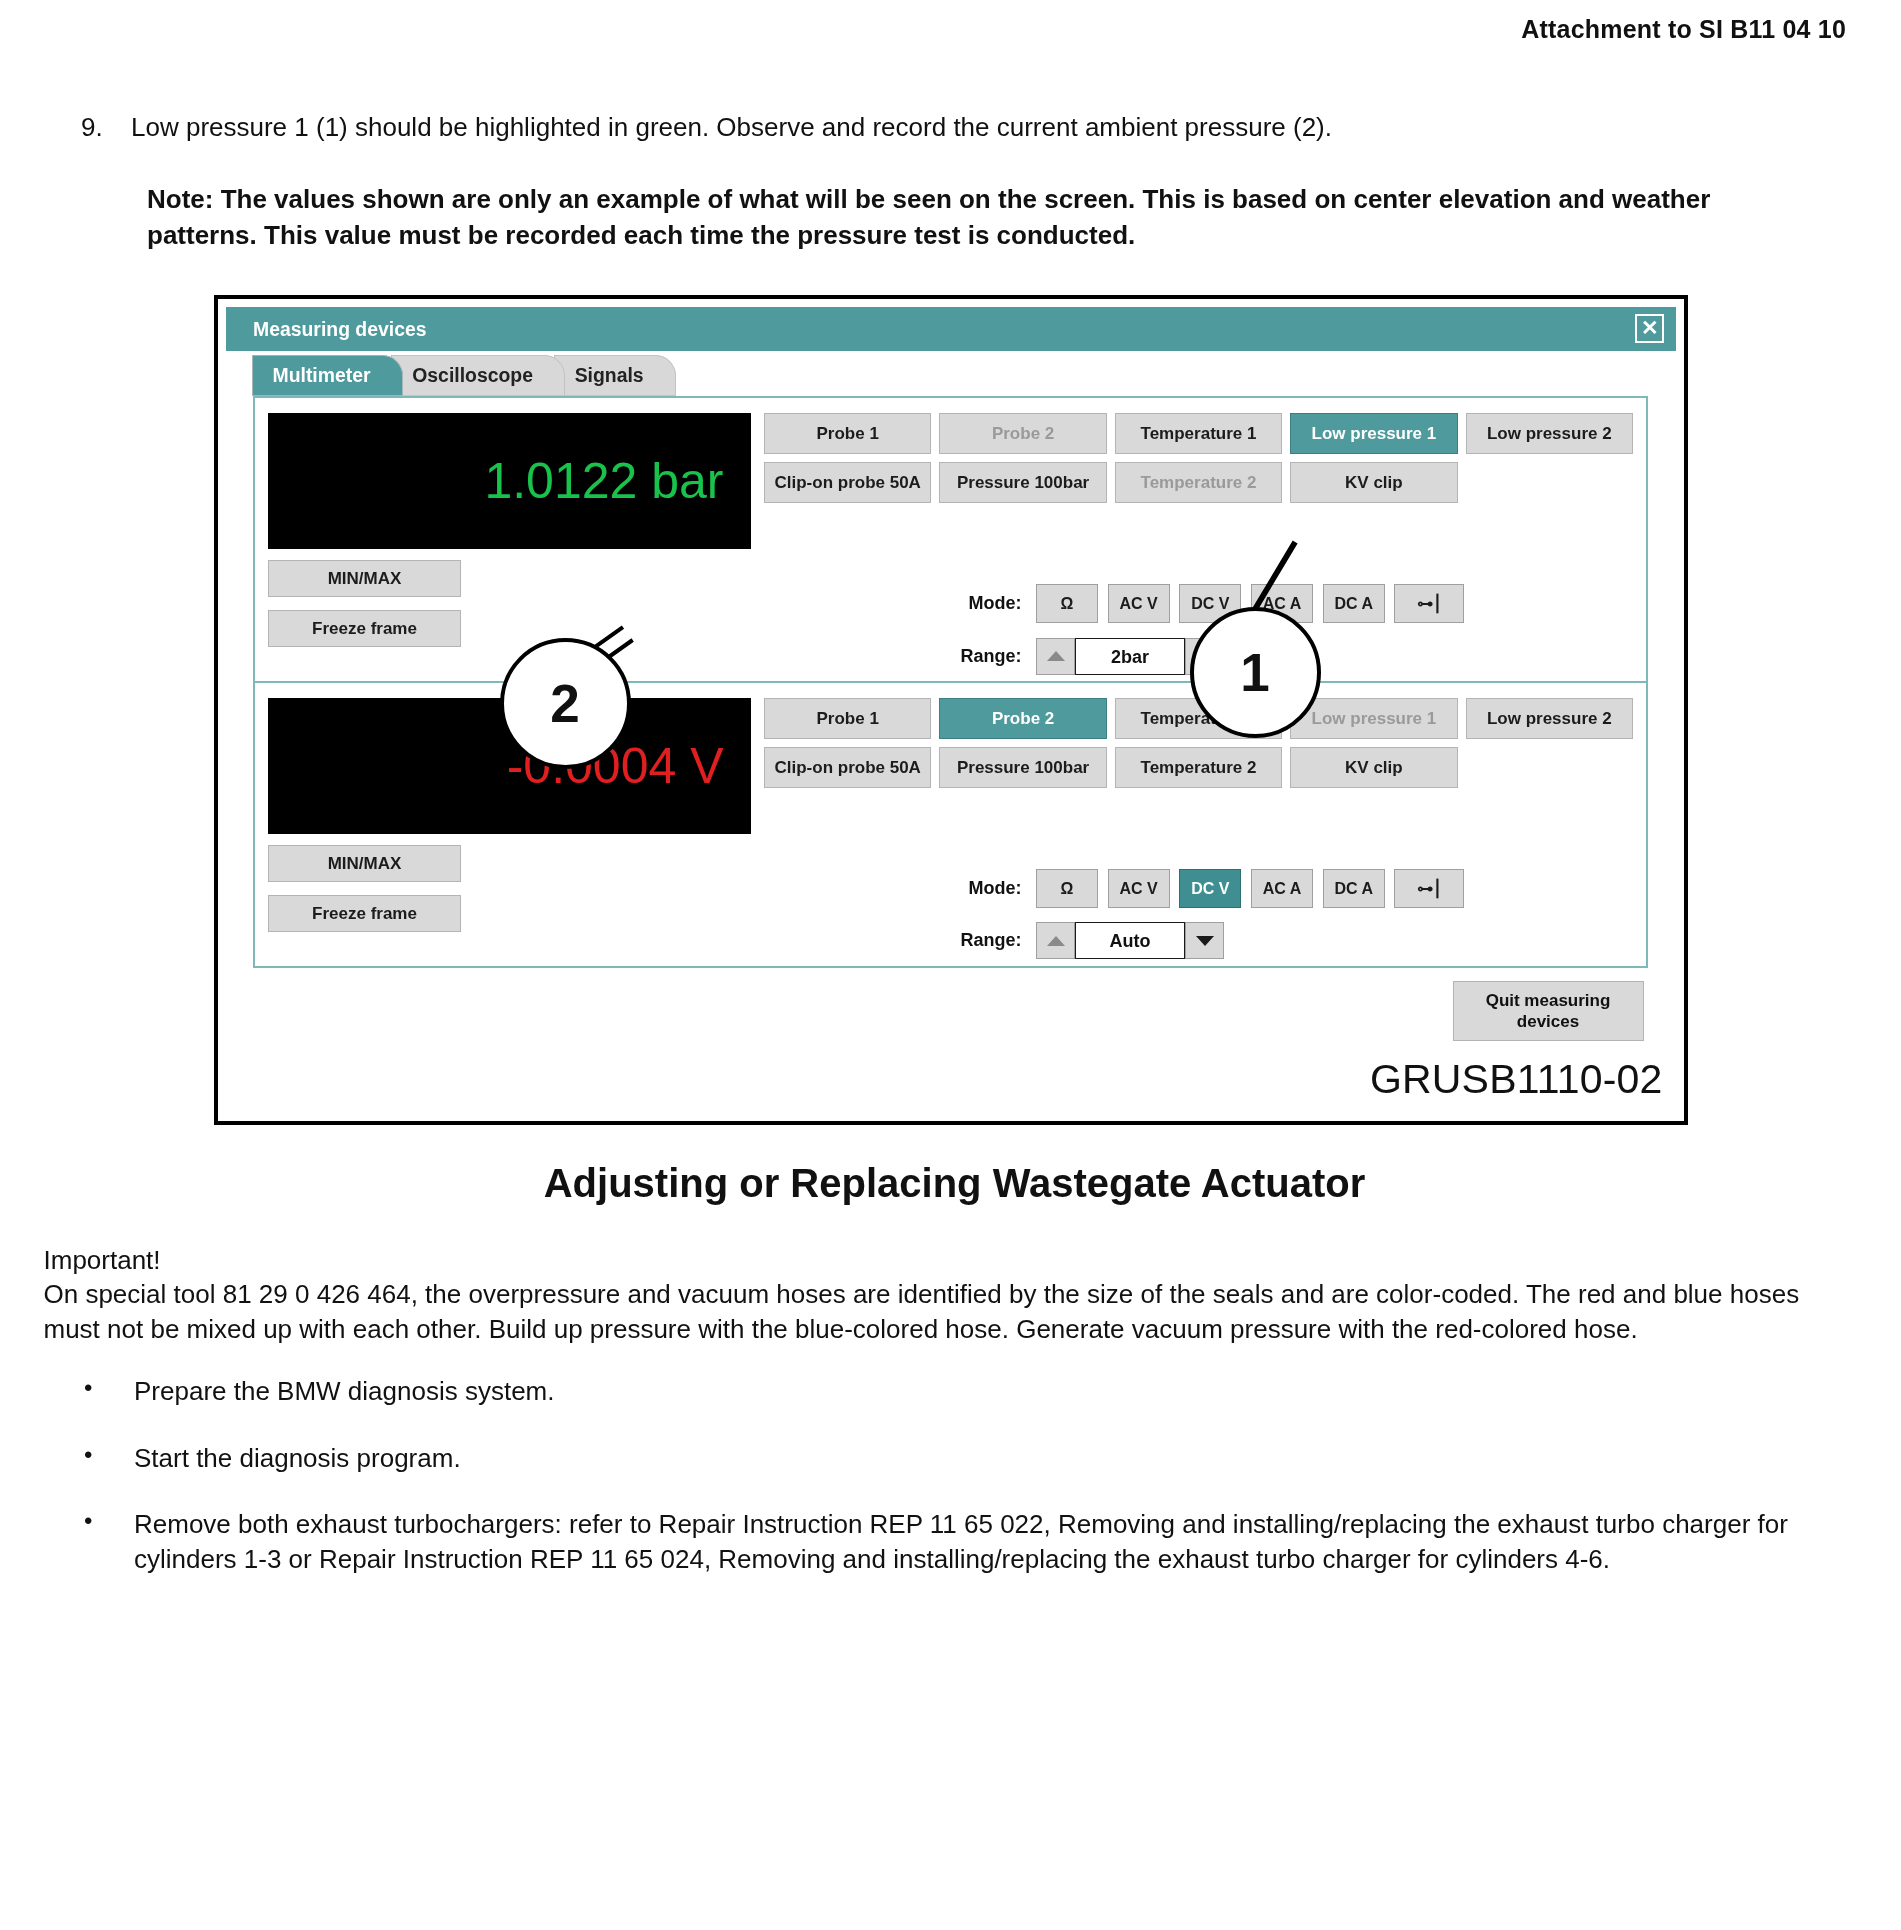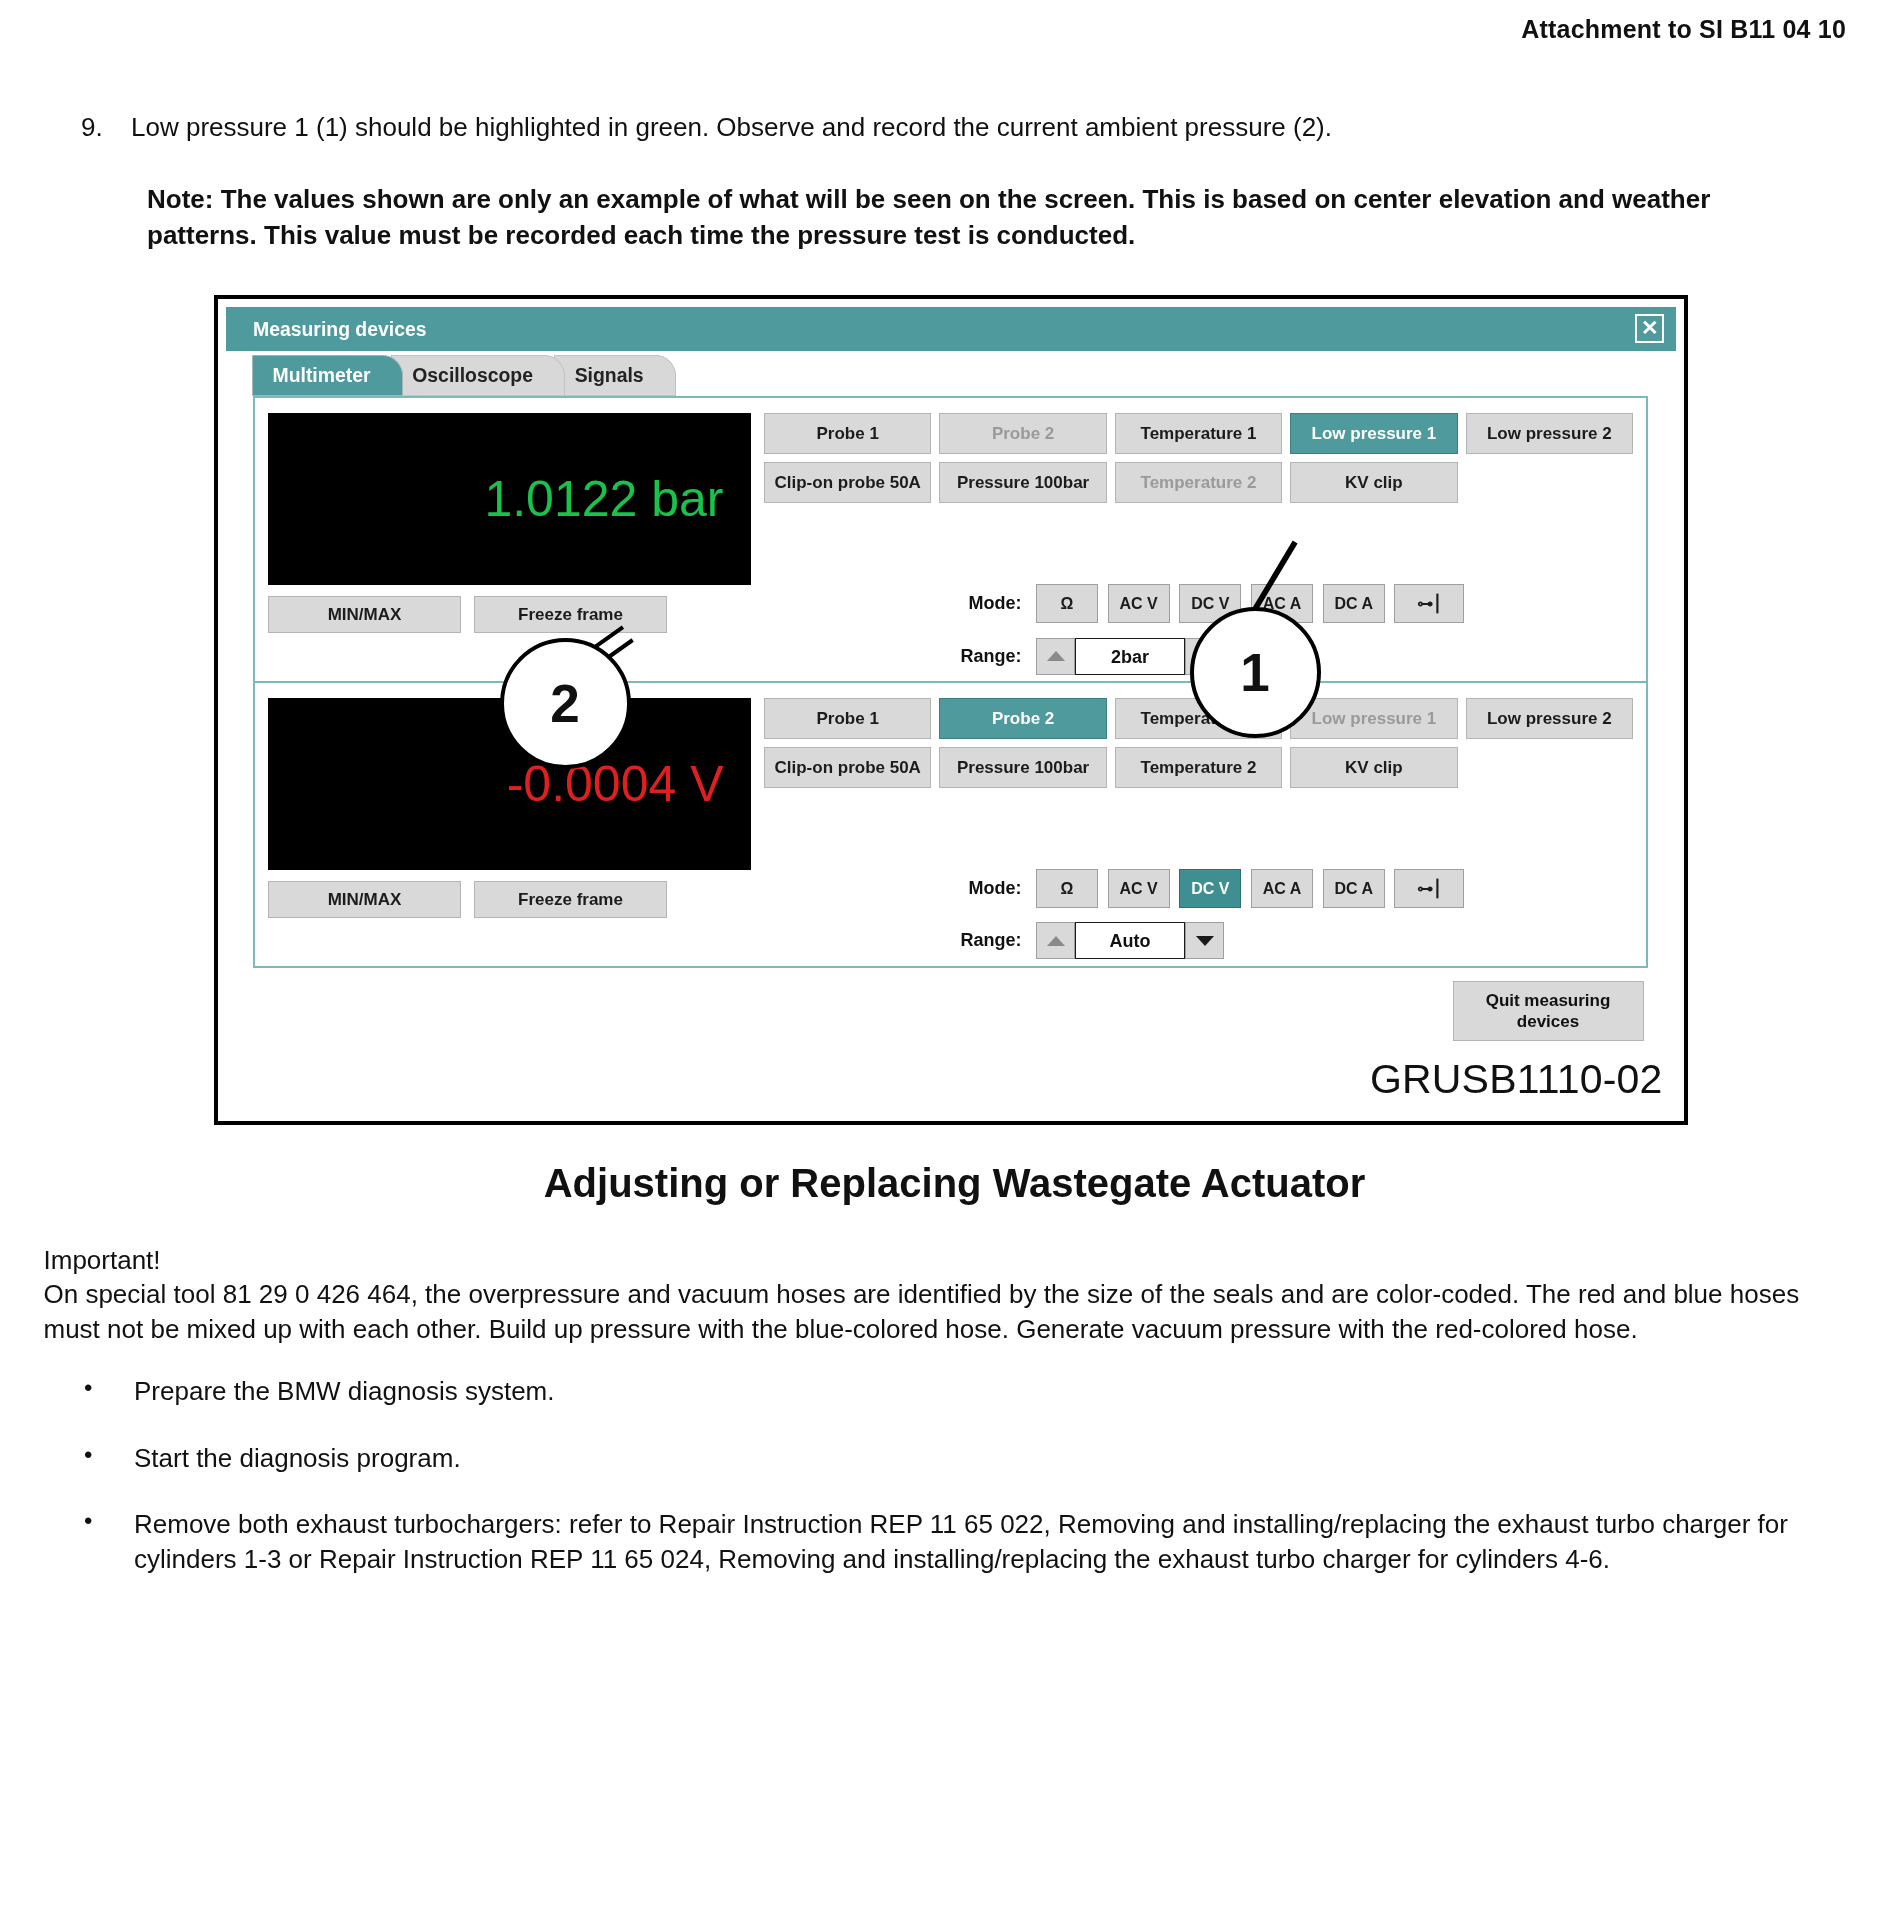--- a/index.html
+++ b/index.html
@@ -131,38 +131,39 @@
   }
   .meter + .meter {
     border-top: 2.4px solid #7fb8b9;
   }
   .meter-left {
     width: 483px;
     flex: 0 0 483px;
   }
   .display {
     background: #000000;
-    height: 172px;
+    height: 136px;
     position: relative;
     display: flex;
     align-items: center;
     justify-content: flex-end;
   }
   .display .val {
     font-size: 50px;
     font-family: "Liberation Sans", sans-serif;
     padding-right: 27.5px;
     white-space: nowrap;
   }
   .val.green { color: #19c24a; }
   .val.red { color: #e02020; }
   .leftbtns {
     display: flex;
     gap: 13px;
     margin-top: 11.3px;
+    flex-direction: column;
   }
   .btn {
     background: #d9d9d9;
     border: 0.8px solid #b4b4b4;
     font-size: 17px;
     font-weight: bold;
     color: #1c1c1c;
     text-align: center;
     height: 37px;
     line-height: 36px;

